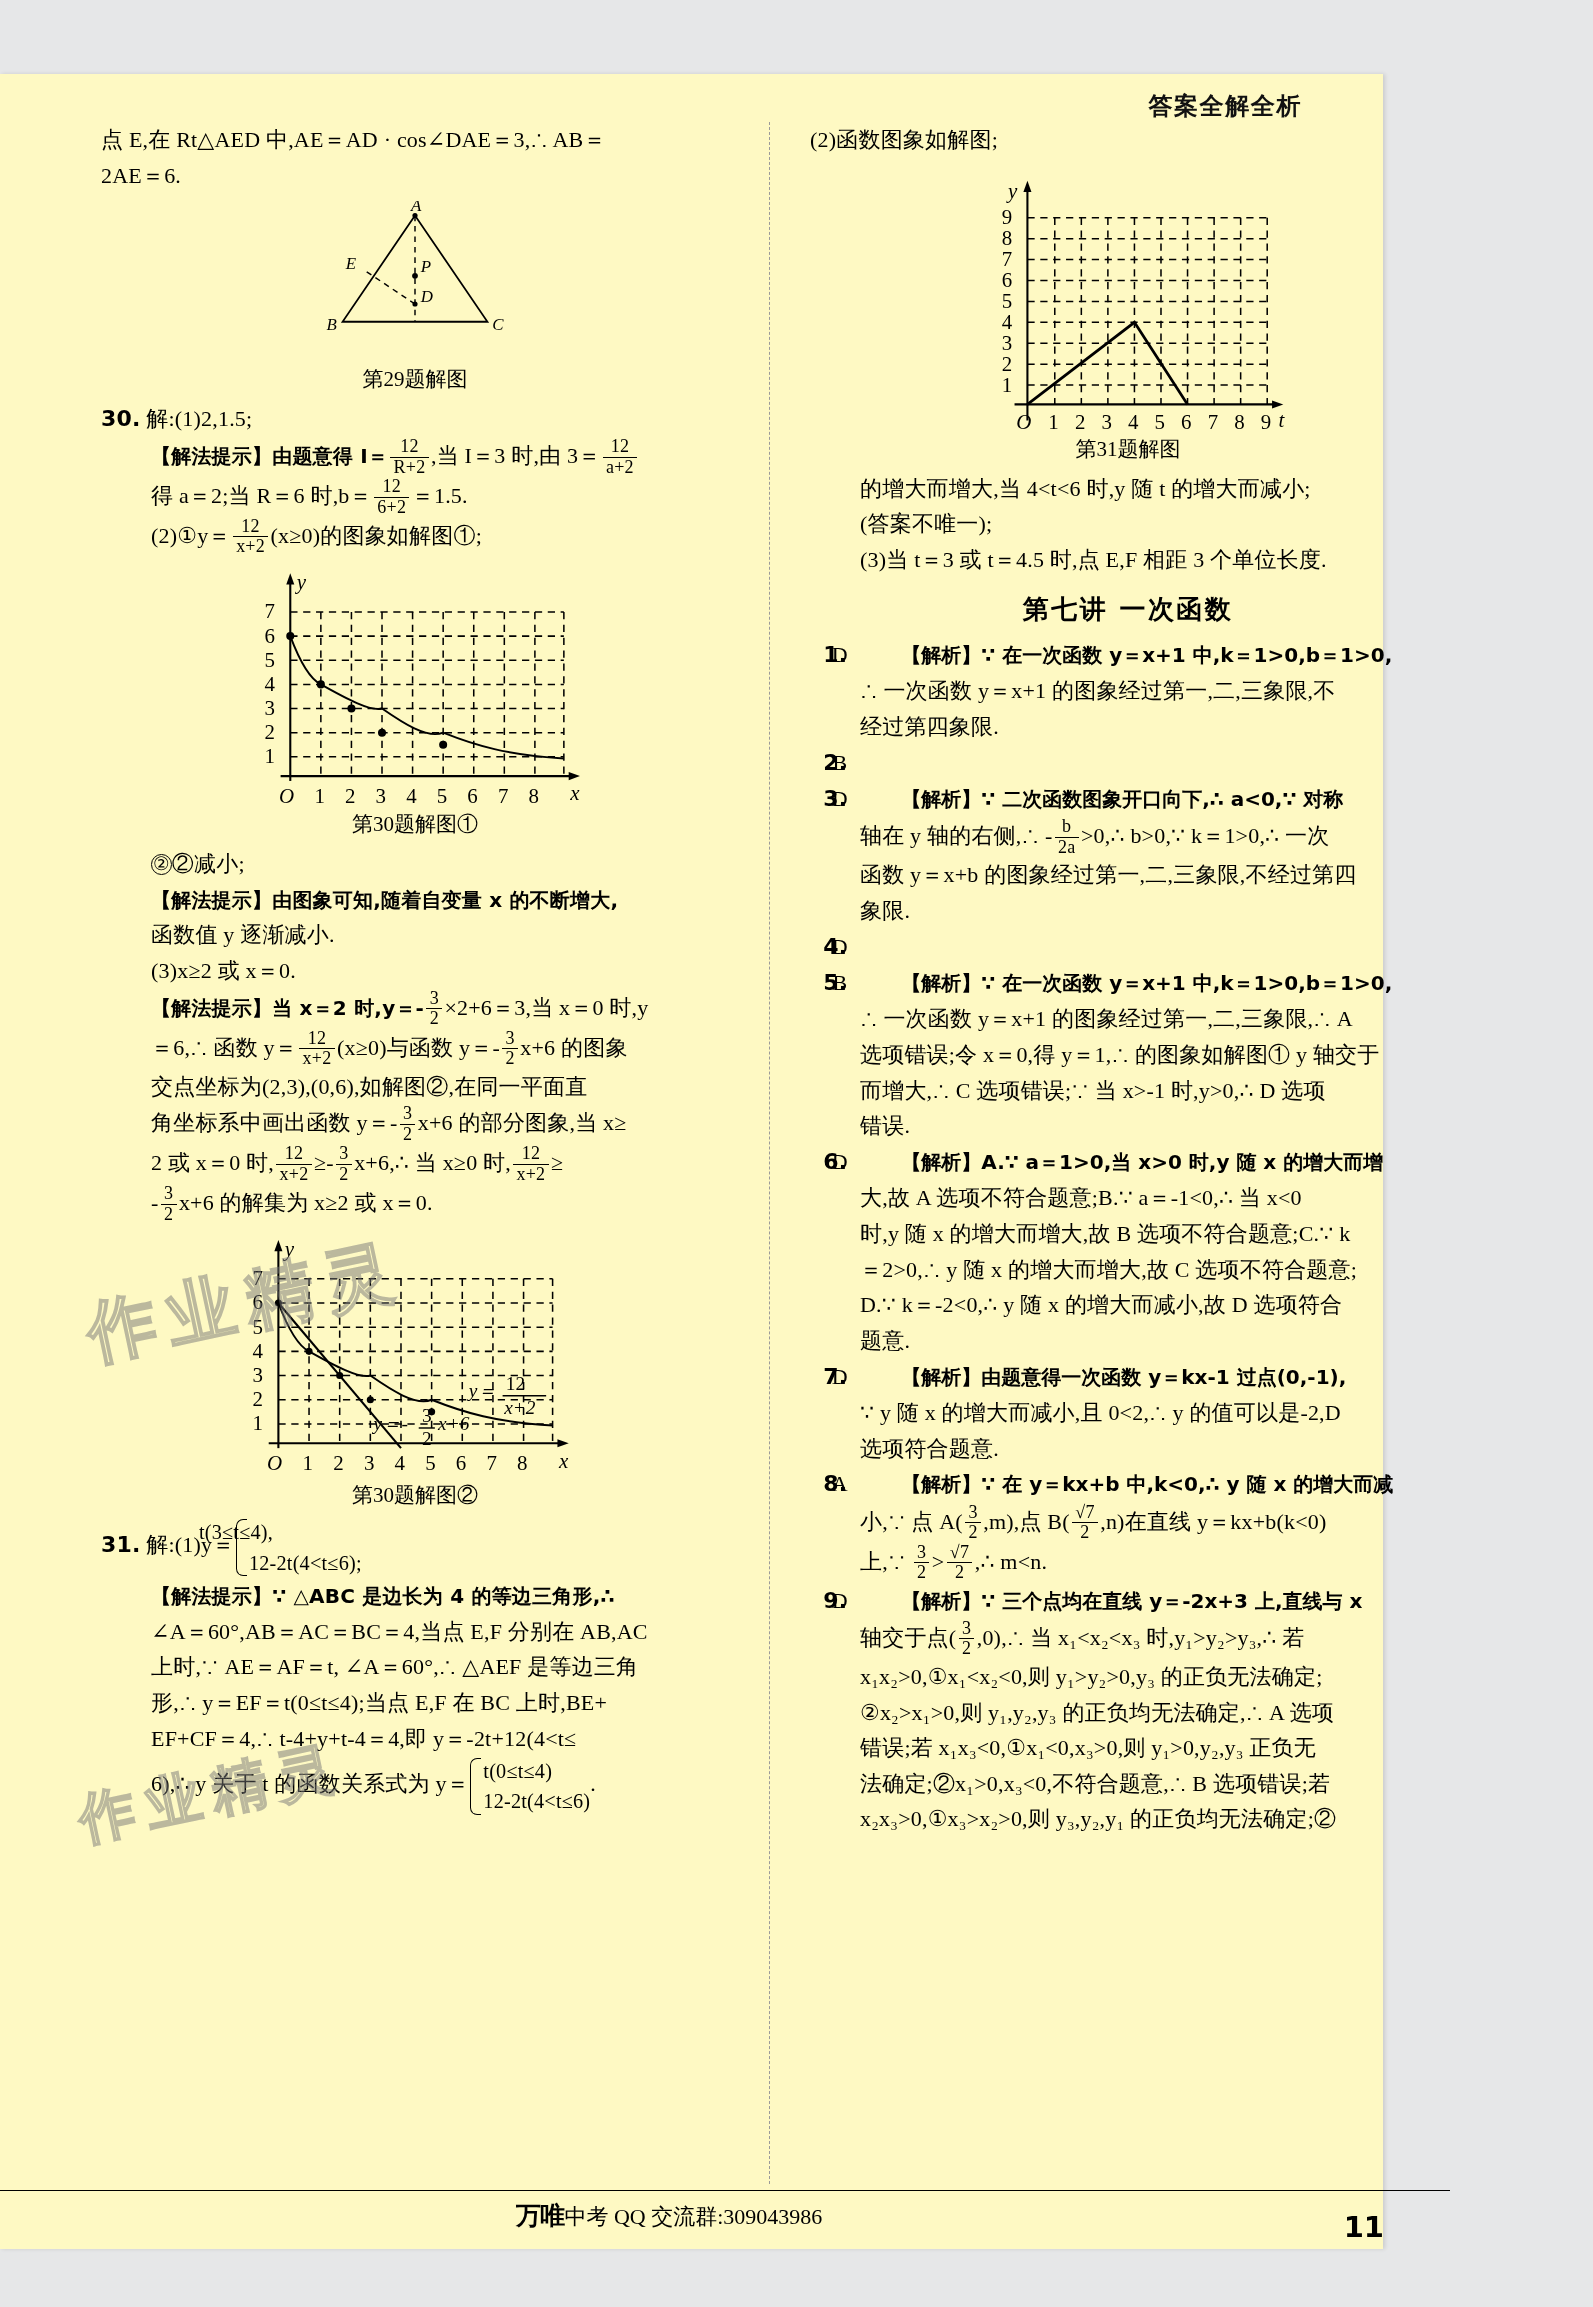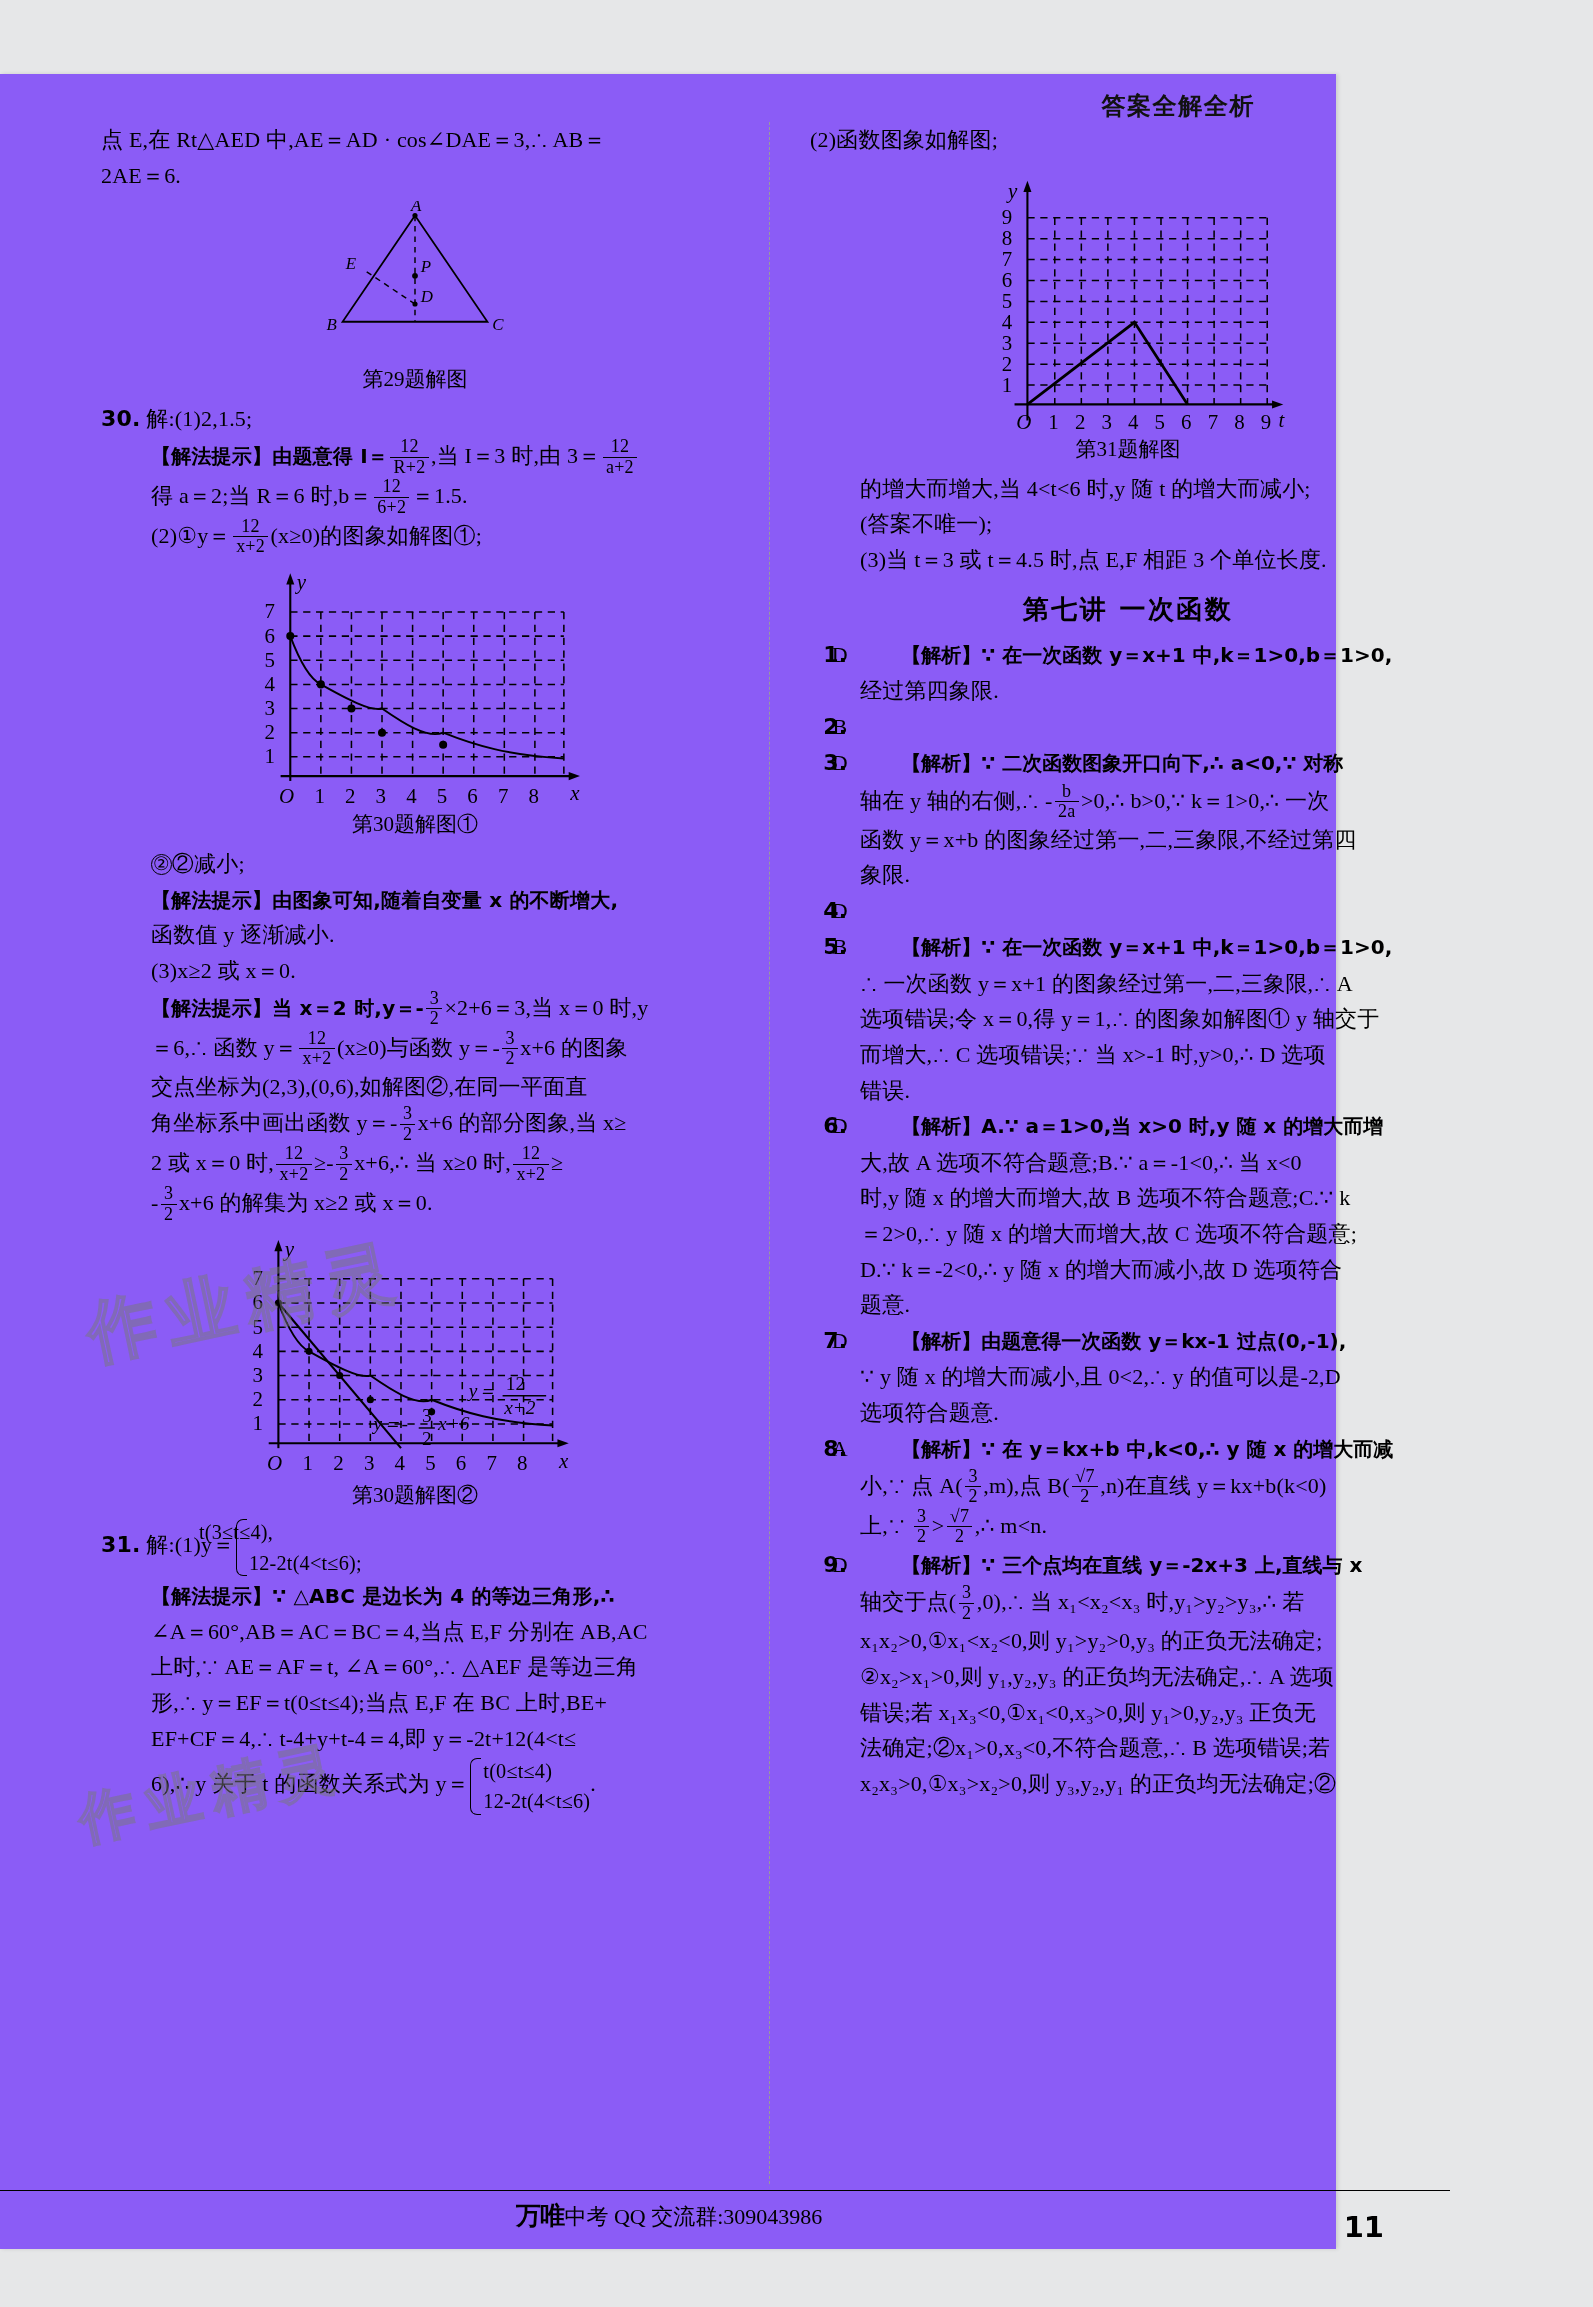--- a/index.html
+++ b/index.html
@@ -1,18 +1,18 @@
 <!DOCTYPE html>
 <html style="font-size:13px"><head>
 <meta charset="utf-8">
 <style>
   html,body{margin:0;padding:0;background:#e6e7e8;}
   body{font-family:"Liberation Serif","DejaVu Serif",serif;}
   .page{position:relative;width:1593px;height:2307px;background:#e6e7e8;overflow:hidden;}
-  .sheet{position:absolute;left:0;top:74px;width:1336px;height:2175px;background:#8b5cf6;box-shadow:1.6px 0 4px rgba(0,0,0,.12);}
+  .sheet{position:absolute;left:0;top:74px;width:1336px;height:2175px;background:#fef9c3;box-shadow:1.6px 0 4px rgba(0,0,0,.12);padding-left:47px;}
   .hdr{position:absolute;top:16px;right:81px;font-size:24px;font-weight:700;letter-spacing:1.6px;color:#111;font-family:"DejaVu Sans","Liberation Sans",sans-serif;}
   .colL{position:absolute;left:101px;top:48px;width:628px;}
   .colR{position:absolute;left:810px;top:48px;width:636px;}
   .divider{position:absolute;left:769px;top:48px;width:0;height:2062px;border-left:1.6px dashed #9a9a9a;}
   .ln{font-size:22px;line-height:1.62;color:#000;letter-spacing:0.2px;}
   .hang{padding-left:50px;text-indent:-50px;}
   .hang2{padding-left:50px;}
   b.num{font-family:"DejaVu Sans","Liberation Sans",sans-serif;font-weight:700;}
   .bk{font-weight:700;font-family:"DejaVu Sans","Liberation Sans",sans-serif;font-size:20px;}
   .frac{display:inline-block;vertical-align:-0.52em;text-align:center;font-size:.82em;line-height:1.08;margin:0 2.4px;}
@@ -305,20 +305,21 @@
 
       <div class="ln hang2">的增大而增大,当 4&lt;t&lt;6 时,y 随 t 的增大而减小;</div>
       <div class="ln hang2">(答案不唯一);</div>
       <div class="ln hang2">(3)当 t＝3 或 t＝4.5 时,点 E,F 相距 3 个单位长度.</div>
 
       <div class="sect">第七讲  一次函数</div>
 
       <div class="item">
         <span class="lbl">1.</span><span class="ans">D</span>　<span class="bk">【解析】∵ 在一次函数 y＝x+1 中,k＝1&gt;0,b＝1&gt;0,</span>
       </div>
+      <div class="ln hang2">∴ 一次函数 y＝x+1 的图象经过第一,二,三象限,不</div>
       <div class="ln hang2">经过第四象限.</div>
 
       <div class="item">
         <span class="lbl">2.</span><span class="ans">B</span>
       </div>
 
       <div class="item">
         <span class="lbl">3.</span><span class="ans">D</span>　<span class="bk">【解析】∵ 二次函数图象开口向下,∴ a&lt;0,∵ 对称</span>
       </div>
       <div class="ln hang2">

